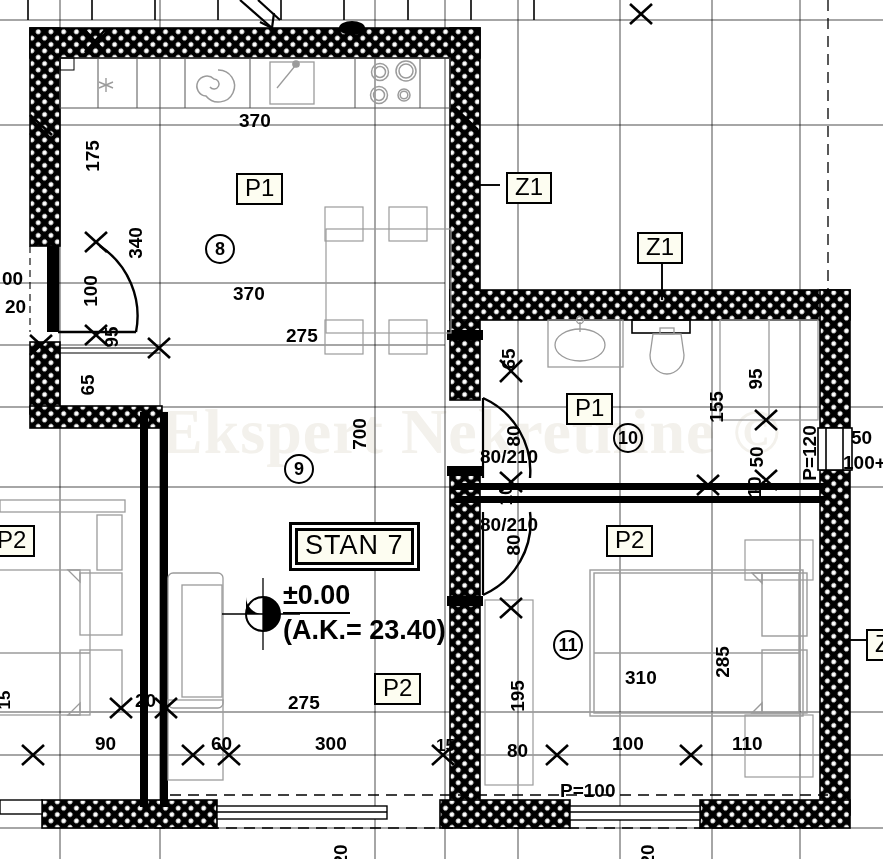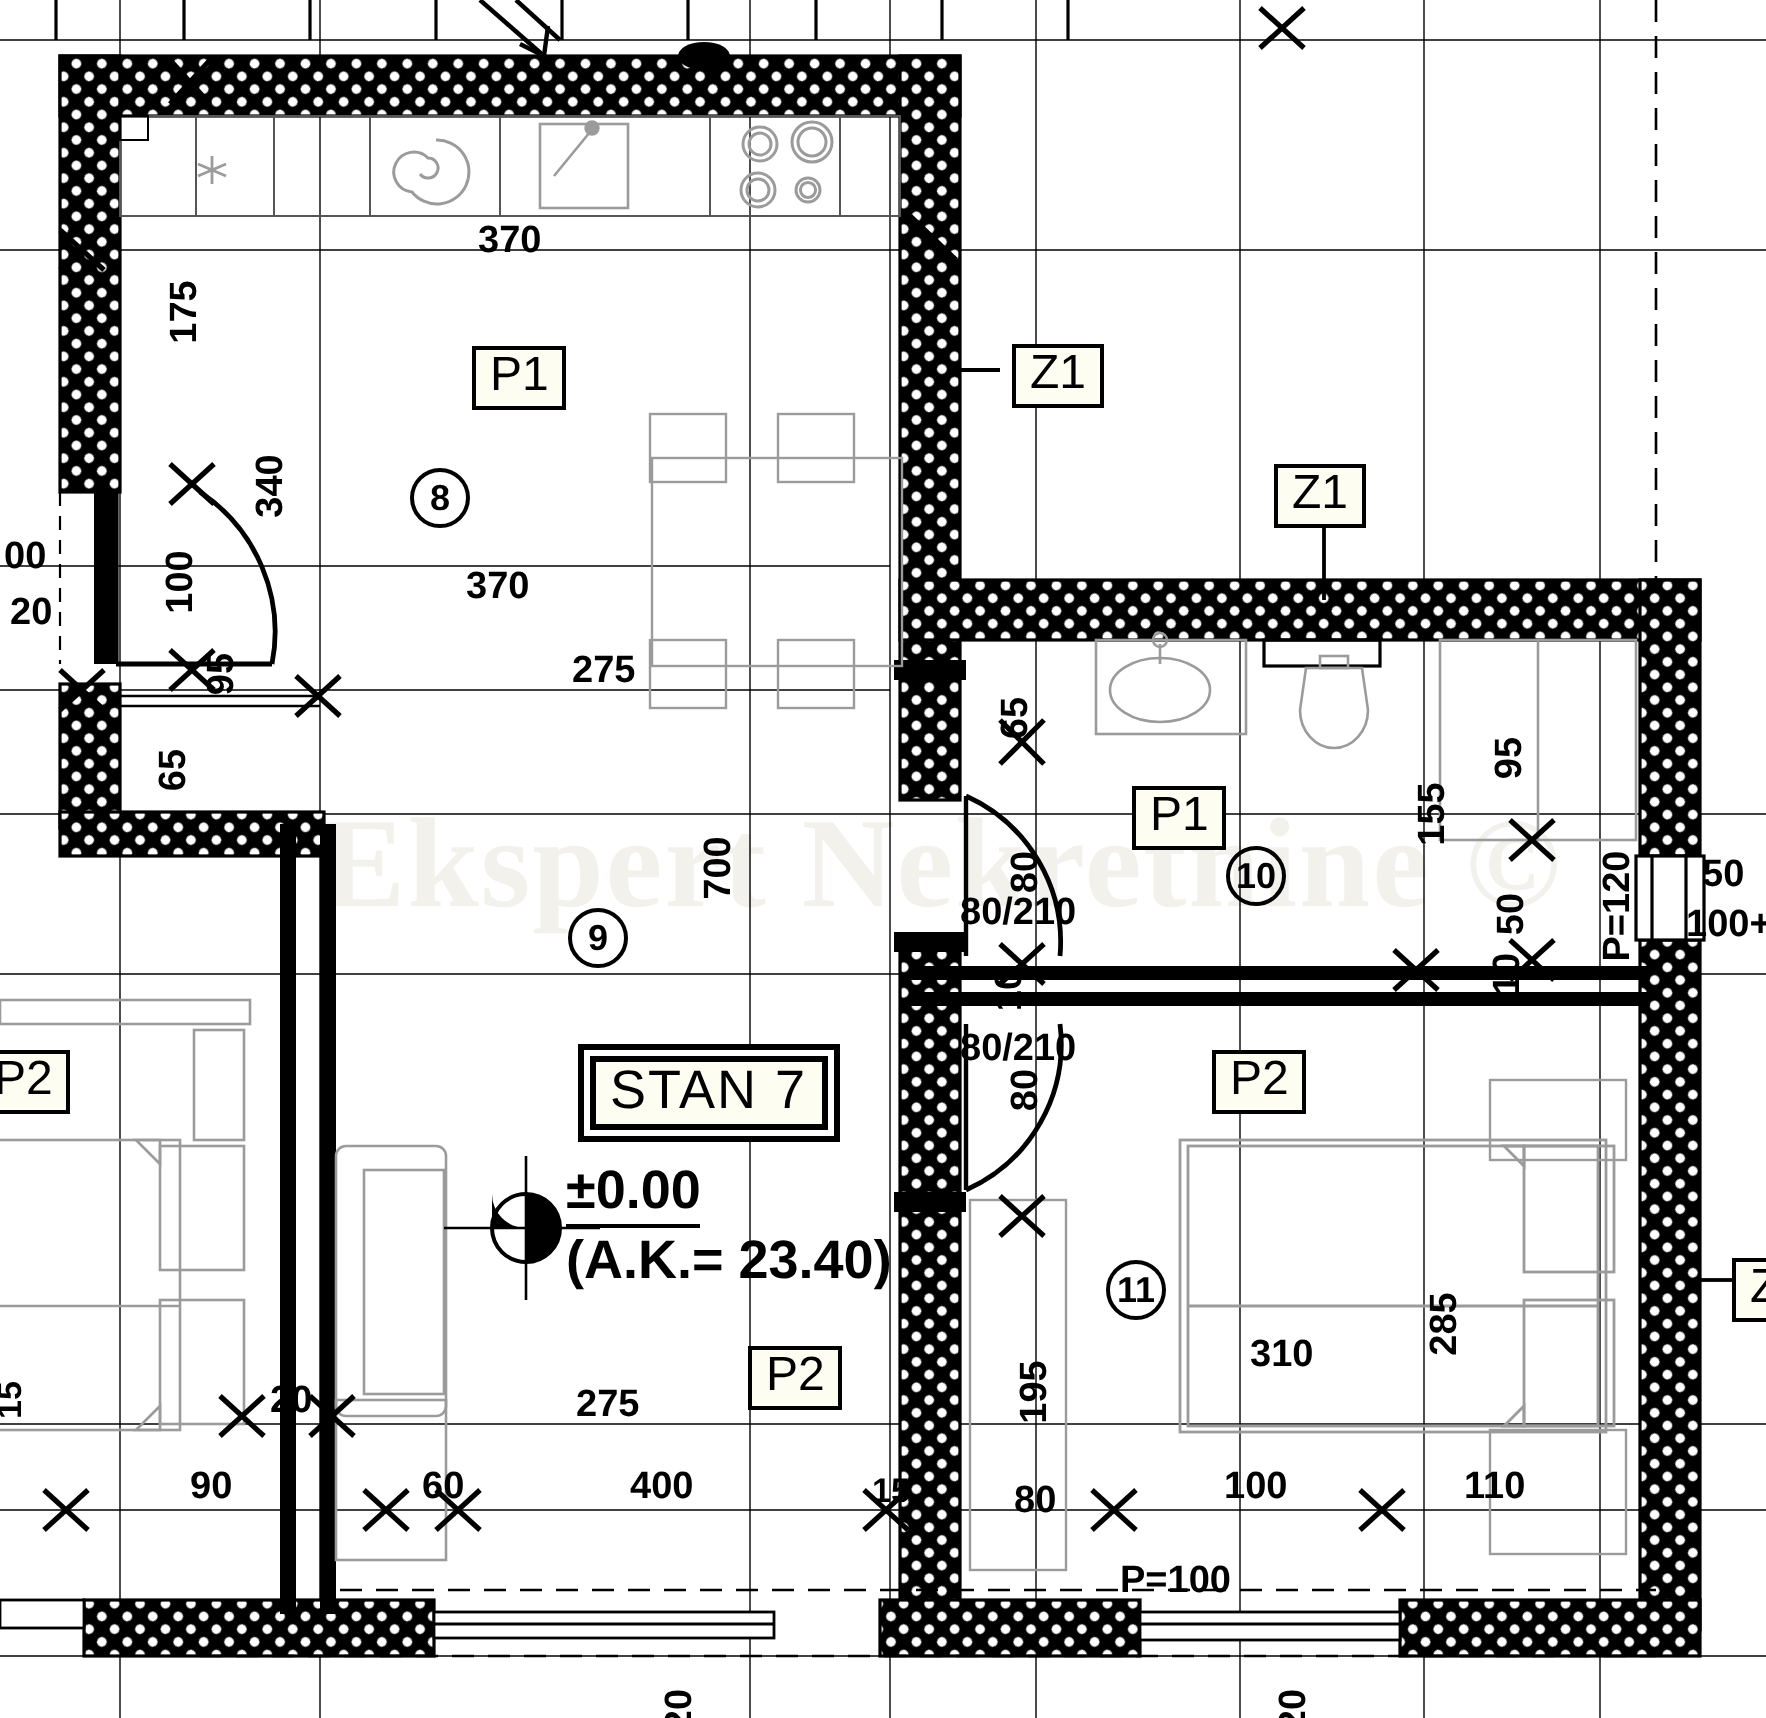--- a/index.html
+++ b/index.html
@@ -339,21 +339,21 @@
   <div class="circ" style="left:613px;top:423px;">10</div>
   <div class="circ" style="left:553px;top:630px;">11</div>
 
   <div class="lbl dim" style="left:239px;top:110px;">370</div>
   <div class="lbl dim" style="left:233px;top:283px;">370</div>
   <div class="lbl dim" style="left:286px;top:325px;">275</div>
   <div class="lbl dim" style="left:95px;top:733px;">90</div>
   <div class="lbl dim" style="left:135px;top:690px;">20</div>
   <div class="lbl dim" style="left:177px;top:733px;margin-left:34px;">60</div>
   <div class="lbl dim" style="left:288px;top:692px;">275</div>
-  <div class="lbl dim" style="left:315px;top:733px;">400</div>
+  <div class="lbl dim" style="left:315px;top:733px;">300</div>
   <div class="lbl dim" style="left:436px;top:736px;font-size:17px;">15</div>
   <div class="lbl dim" style="left:507px;top:740px;">80</div>
   <div class="lbl dim" style="left:612px;top:733px;">100</div>
   <div class="lbl dim" style="left:732px;top:733px;">110</div>
   <div class="lbl dim" style="left:625px;top:667px;">310</div>
   <div class="lbl dim" style="left:851px;top:427px;">50</div>
   <div class="lbl dim" style="left:843px;top:452px;">100+</div>
   <div class="lbl dim" style="left:560px;top:780px;">P=100</div>
   <div class="lbl dim" style="left:480px;top:446px;">80/210</div>
   <div class="lbl dim" style="left:480px;top:514px;">80/210</div>

